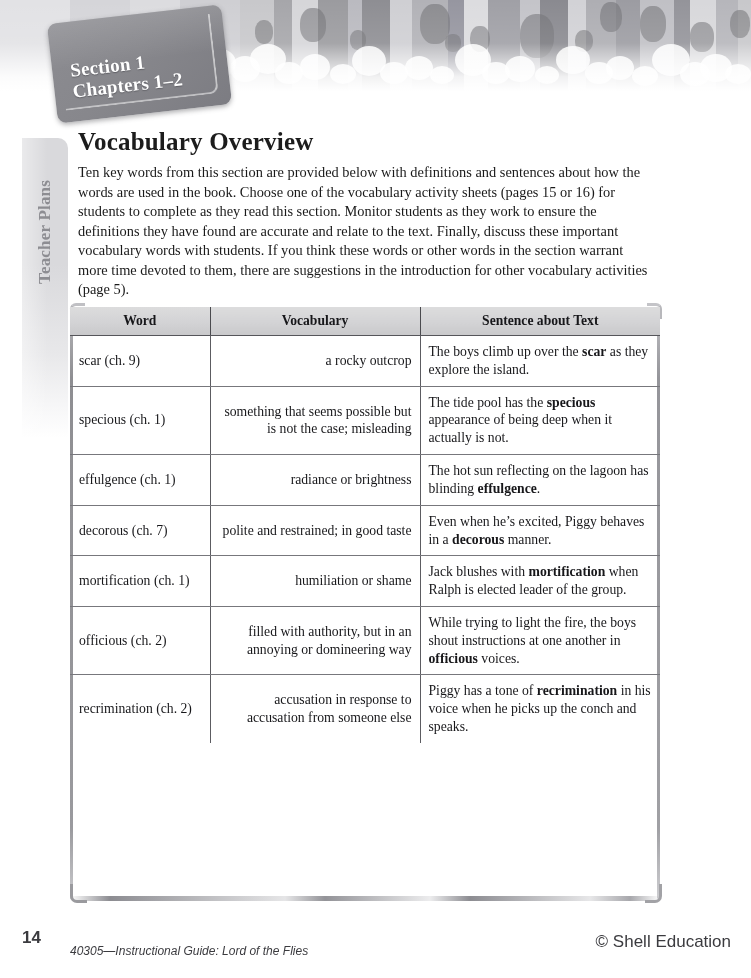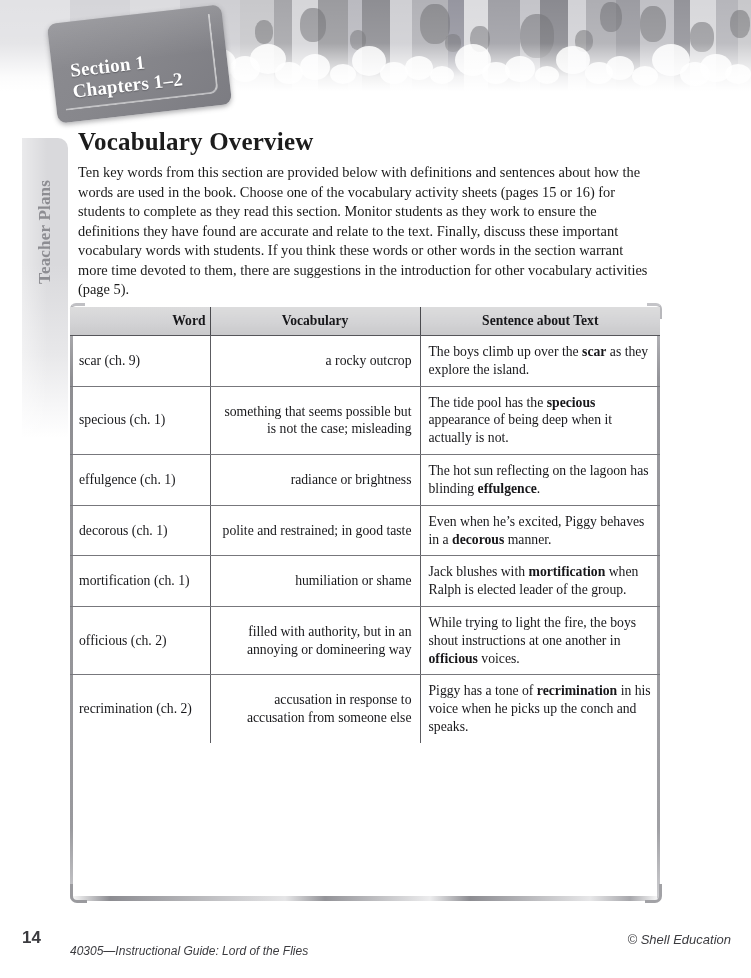--- a/index.html
+++ b/index.html
@@ -159,21 +159,21 @@
     background: linear-gradient(to bottom,#dcdcdd 0%, #d3d3d5 55%, #c9c9cb 100%);
     font-size: 13.6px;
     font-weight: bold;
     text-align: center;
     padding: 6px 4px 6px;
     color: #17171a;
     border-right: 1px solid #4a4a4e;
     border-bottom: 1px solid #55555a;
   }
   #vocab-table thead th:last-child { border-right: none; }
-  #vocab-table thead tr th:first-child { border-left: none; text-align: right; }
+  #vocab-table thead tr th:first-child { border-left: none; }
 
   #vocab-table tbody td {
     font-size: 13.7px;
     line-height: 1.30;
     vertical-align: middle;
     padding: 7px 8px 7px 8px;
     border-bottom: 1px solid #77777c;
     border-right: 1px solid #5c5c61;
     color: #17171a;
   }
@@ -260,22 +260,21 @@
     position: absolute;
     left: 70px; top: 944px;
     font-size: 12px;
     font-style: italic;
     color: #3b3b3f;
     font-family: "Liberation Sans", "DejaVu Sans", sans-serif;
   }
   #footer-right {
     position: absolute;
     right: 20px; top: 932px;
-    font-size: 13px;
-    font-style: italic;
+    font-size: 17px;
     color: #3b3b3f;
     font-family: "Liberation Sans", "DejaVu Sans", sans-serif;
   }
 </style>
 </head>
 <body>
 
 <div id="banner">
   <div class="stripes">
       <div class="stripe" style="left: 240px; width: 34px; background: rgb(200, 200, 203);"></div>
@@ -391,21 +390,21 @@
           <td class="col-word">specious (ch. 1)</td>
           <td class="col-def">something that seems possible but is not the case; misleading</td>
           <td class="col-sent">The tide pool has the <b>specious</b> appearance of being deep when it actually is not.</td>
         </tr>
         <tr>
           <td class="col-word">effulgence (ch. 1)</td>
           <td class="col-def">radiance or brightness</td>
           <td class="col-sent">The hot sun reflecting on the lagoon has blinding <b>effulgence</b>.</td>
         </tr>
         <tr>
-          <td class="col-word">decorous (ch. 1)</td>
+          <td class="col-word">decorous (ch. 7)</td>
           <td class="col-def">polite and restrained; in good taste</td>
           <td class="col-sent">Even when he’s excited, Piggy behaves in a <b>decorous</b> manner.</td>
         </tr>
         <tr>
           <td class="col-word">mortification (ch. 1)</td>
           <td class="col-def">humiliation or shame</td>
           <td class="col-sent">Jack blushes with <b>mortification</b> when Ralph is elected leader of the group.</td>
         </tr>
         <tr>
           <td class="col-word">officious (ch. 2)</td>

